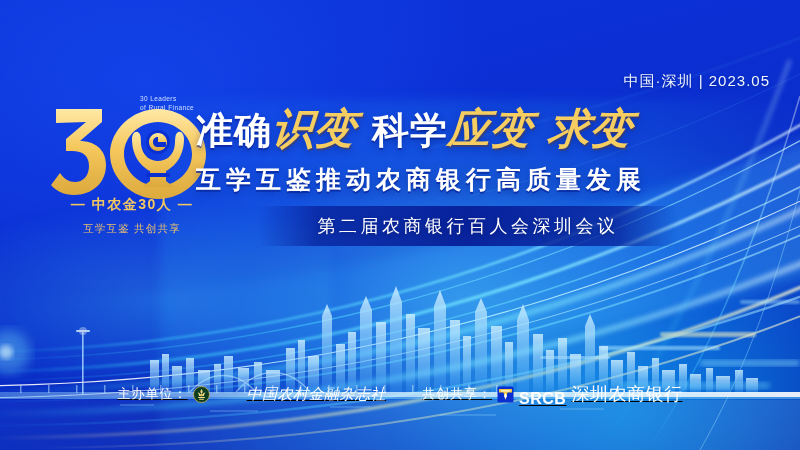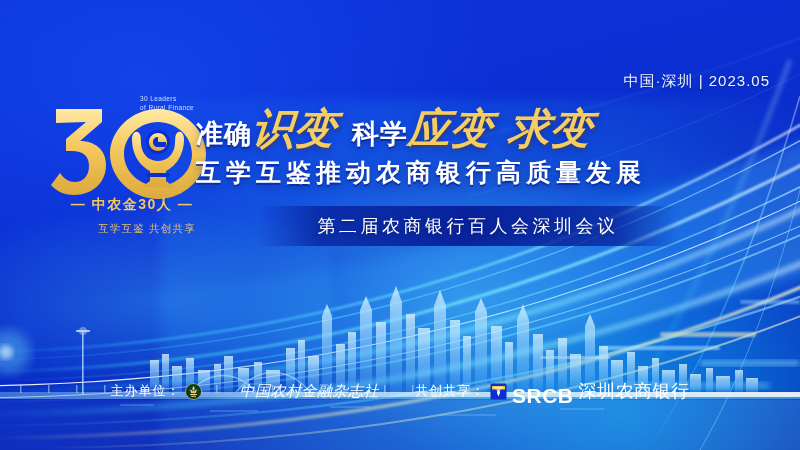--- a/index.html
+++ b/index.html
@@ -58,48 +58,48 @@
     font-size:6.5px; line-height:9px; color:#cfe0ff;
     letter-spacing:.4px; white-space:nowrap;
   }
   .logo-mark { position:absolute; left:6px; top:15px; width:168px; height:96px; }
   .logo-cn {
     position:absolute; left:0; top:108px; width:176px; text-align:center;
     color:#f4c860; font-size:14px; letter-spacing:1.5px; font-weight:bold;
     white-space:nowrap;
   }
   .logo-slogan {
-    position:absolute; left:15px; top:134px; width:176px; text-align:center;
+    position:absolute; left:0; top:134px; width:176px; text-align:center;
     color:#e8c070; font-size:10.5px; letter-spacing:1.2px; white-space:nowrap;
   }
 
   
   .headline {
     position:absolute; left:196px; top:101px;
     display:flex; align-items:baseline; gap:0px;
     white-space:nowrap;
   }
   .hl-w {
-    font-size:27px; font-weight:bold; color:#ffffff;
+    font-size:37px; font-weight:bold; color:#ffffff;
     letter-spacing:1px;
     text-shadow:0 2px 0 rgba(6,30,140,.55), 0 3px 7px rgba(0,20,110,.45);
   }
   .hl-g {
     font-size:42px; font-weight:bold; color:#f6cd60;
     font-family:"DejaVu Serif","Liberation Serif",serif;
     font-style:italic;
     letter-spacing:0px;
     text-shadow:1px 2px 0 rgba(120,60,0,.35), 0 3px 8px rgba(0,20,110,.4);
     transform:skewX(-4deg);
   }
   .hl-gap { display:inline-block; width:16px; }
 
   
   .subtitle {
-    position:absolute; left:196px; top:156px;
+    position:absolute; left:196px; top:163px;
     font-size:25px; font-weight:bold; color:#ffffff;
     letter-spacing:5px; white-space:nowrap;
     text-shadow:0 2px 0 rgba(8,40,160,.75), 0 3px 9px rgba(0,25,120,.5);
   }
 
   
   .band {
     position:absolute; left:258px; top:206px;
     width:420px; height:40px;
     background:linear-gradient(90deg, rgba(7,30,150,0) 0%, rgba(7,32,155,.75) 14%, rgba(6,28,150,.92) 50%, rgba(7,32,155,.75) 86%, rgba(7,30,150,0) 100%);
@@ -110,29 +110,29 @@
     font-size:18px; color:#ffffff; letter-spacing:3.5px; white-space:nowrap;
     text-shadow:0 1px 4px rgba(0,15,90,.6);
   }
 
   
   .footer {
     position:absolute; left:0; bottom:42px; width:800px;
     display:flex; align-items:center; justify-content:center; gap:36px;
     pointer-events:none;
   }
-  .org { display:flex; align-items:center; gap:5px; white-space:nowrap; pointer-events:auto; }
+  .org { display:flex; align-items:center; gap:5px; white-space:nowrap; pointer-events:auto;text-decoration:underline; }
   .org-label { font-size:13px; color:#ffffff; letter-spacing:1px; }
   .org-name-cn {
     font-size:15px; color:#ffffff; letter-spacing:.5px;
     font-family:"DejaVu Serif","Liberation Serif",serif; font-style:italic;margin-left:32px;
   }
   .org-name-plain { font-size:18px; color:#ffffff; letter-spacing:.5px; }
   .srcb-word {
-    font-size:21px; font-weight:bold; color:#ffffff; letter-spacing:.5px;margin-top:10px;
+    font-size:16px; font-weight:bold; color:#ffffff; letter-spacing:.5px;margin-top:10px;
   }
   .emblem-mof { width:17px; height:17px; flex:0 0 17px; }
   .emblem-srcb { width:17px; height:17px; flex:0 0 17px; }
 </style>
 </head>
 <body>
 
 <div id="poster">
 
   <div class="streaks">

